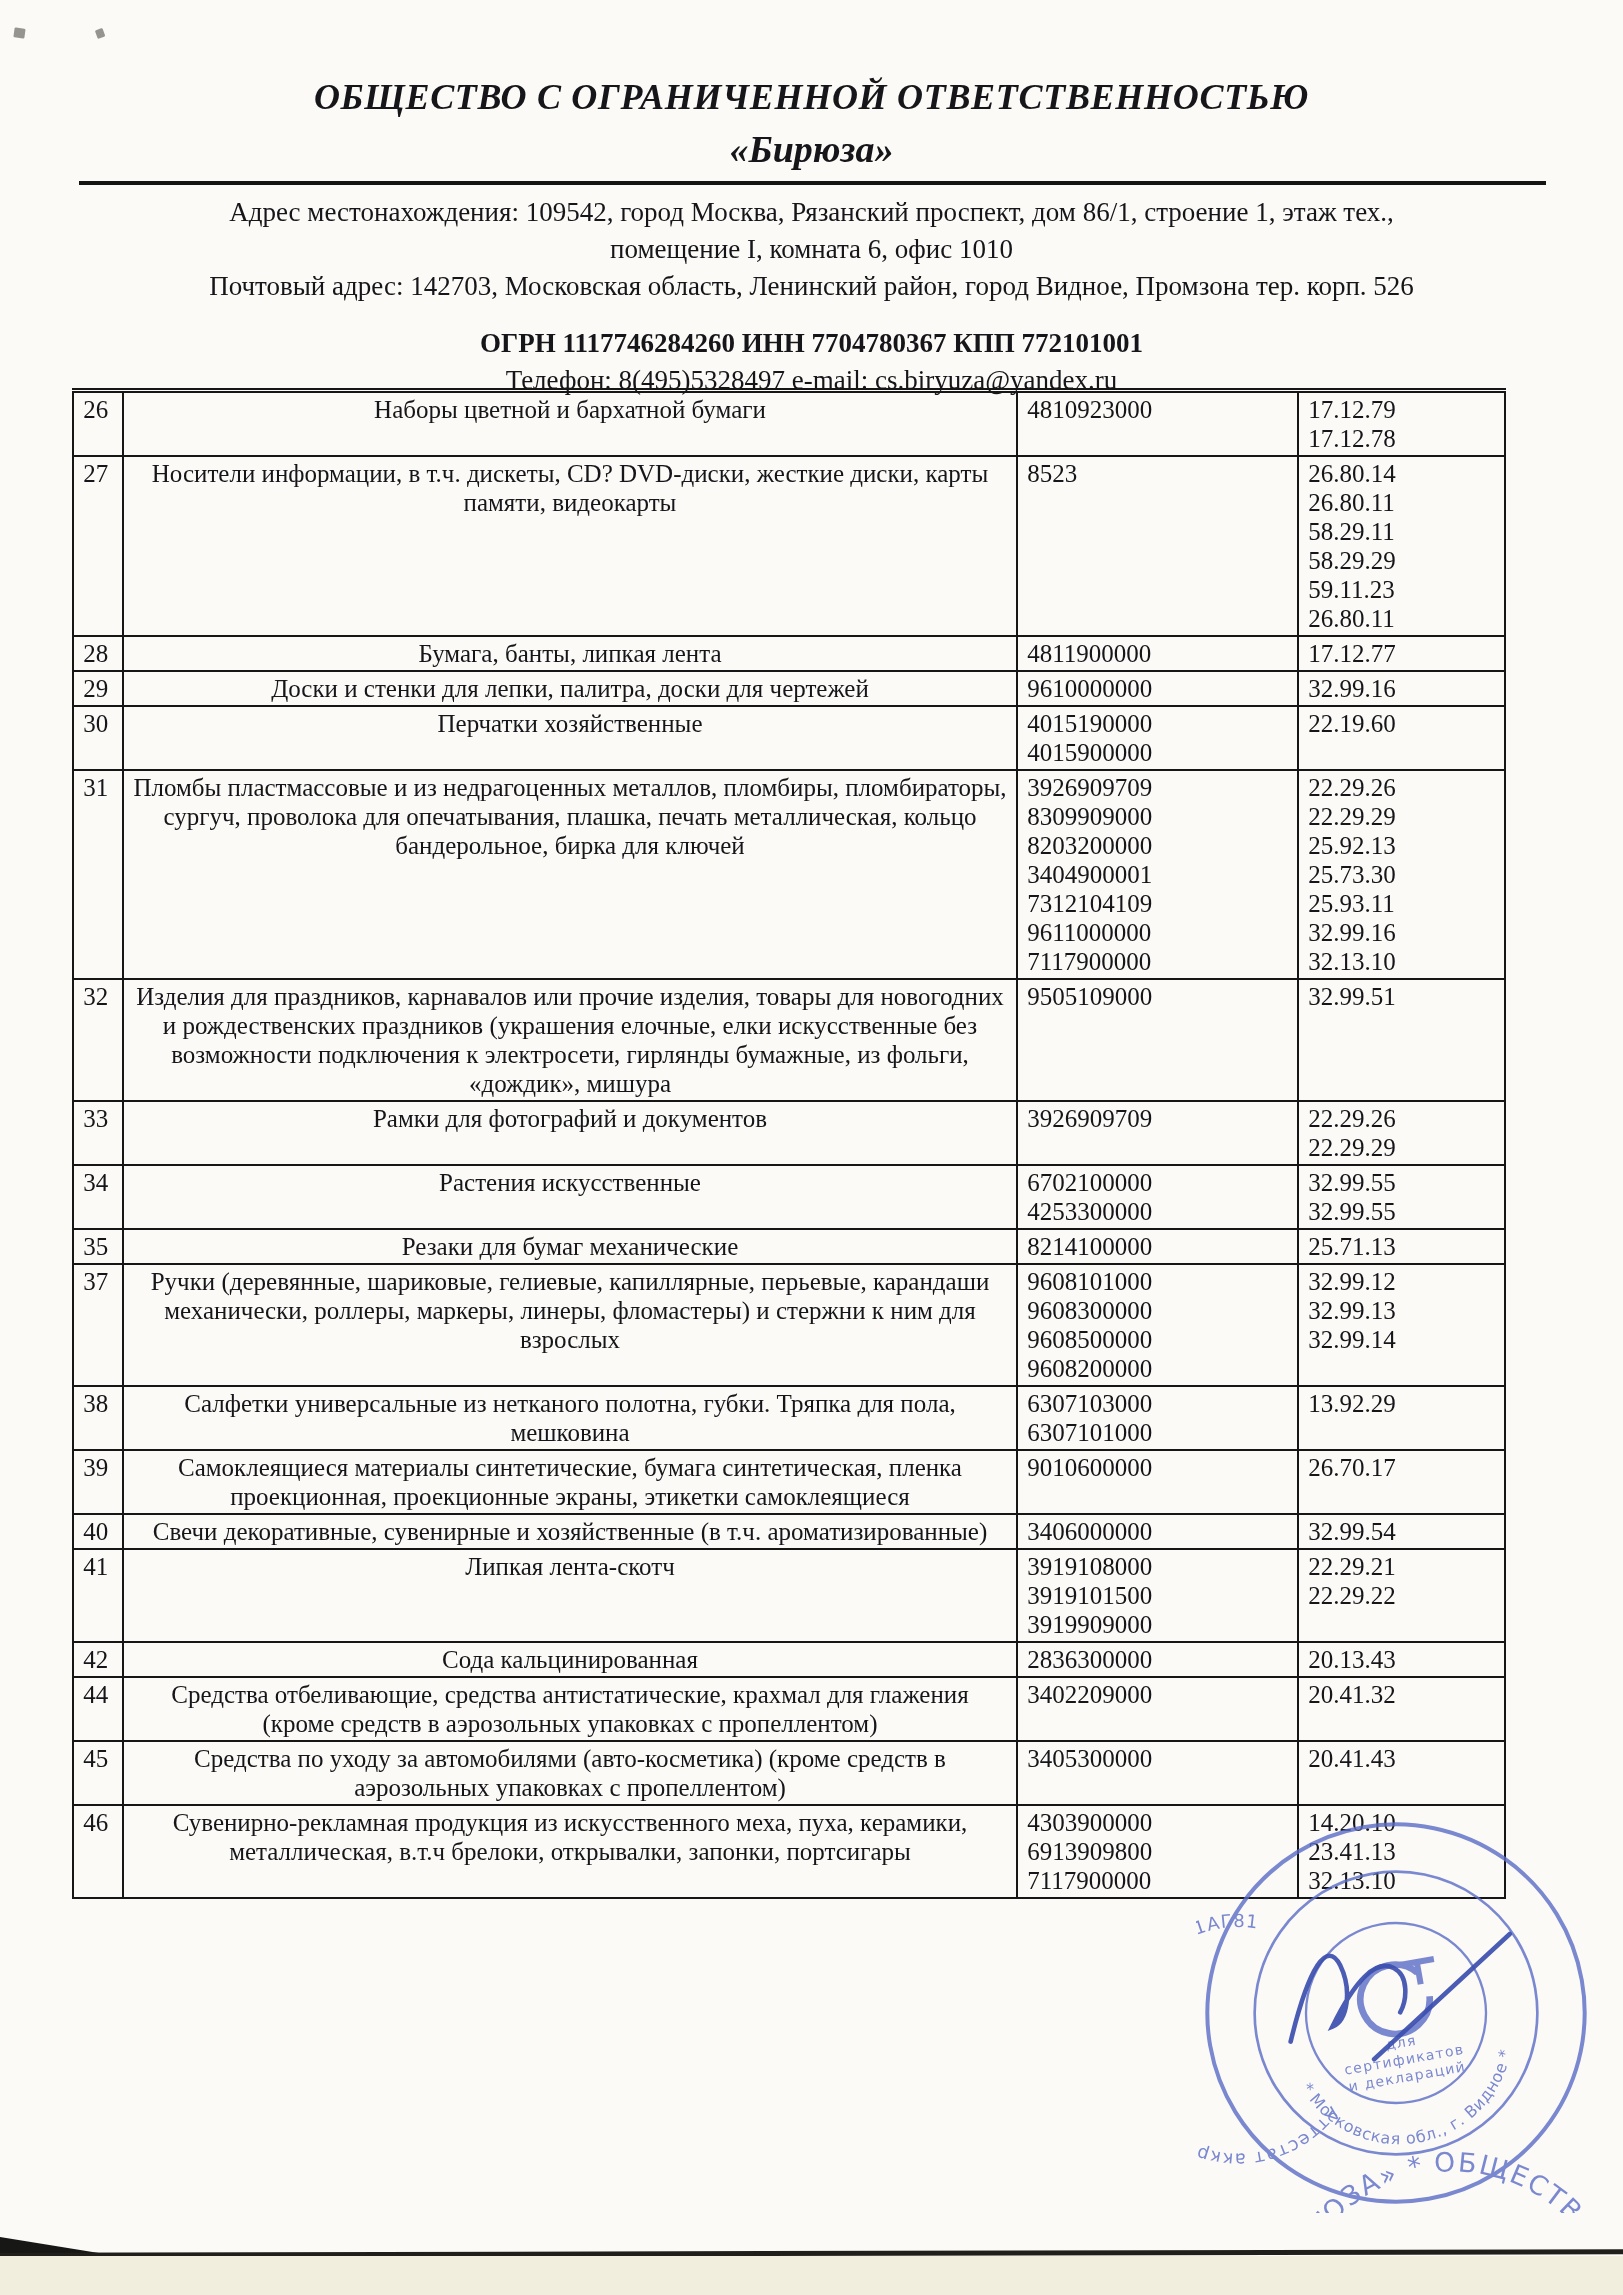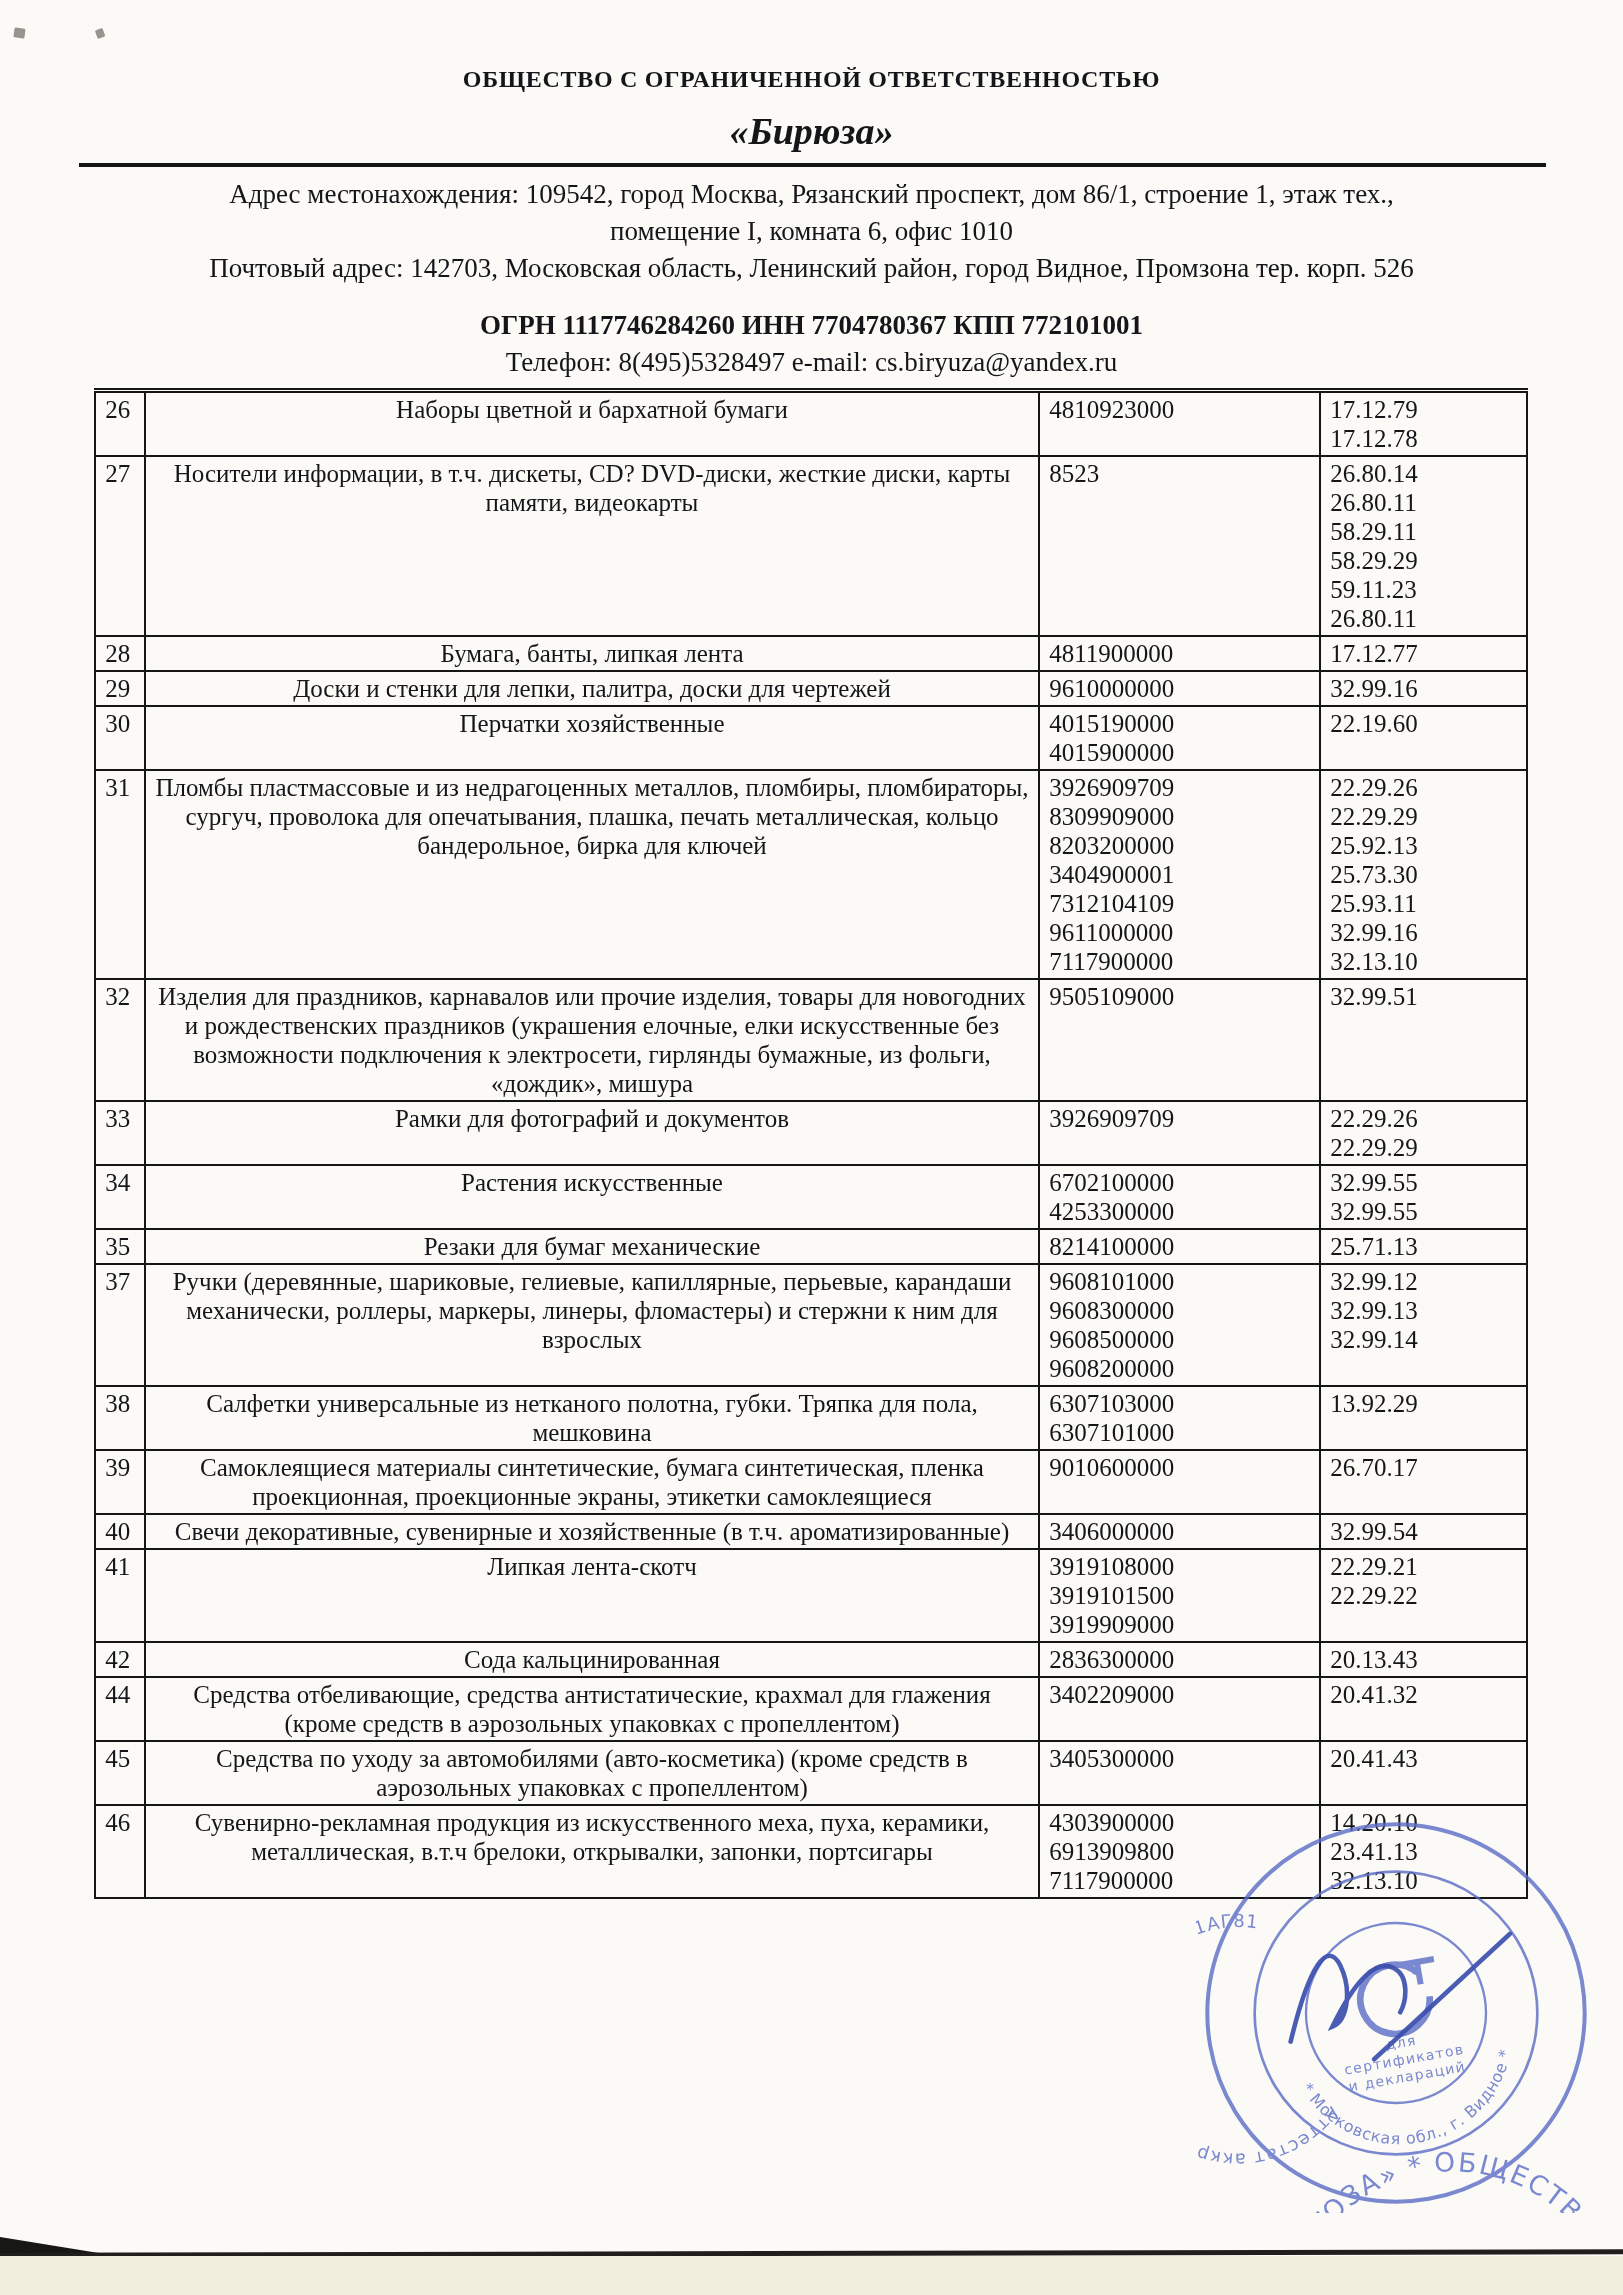--- a/index.html
+++ b/index.html
@@ -13,28 +13,28 @@
   }
   
   .speck{position:absolute;background:#96948f;}
   .speck.s1{left:14.4px;top:27.5px;width:11px;height:9.8px;transform:rotate(8deg);border-radius:1.3px;}
   .speck.s2{left:96px;top:29px;width:7.9px;height:8.5px;transform:rotate(-20deg);border-radius:1.3px;}
   .scan-bottom-line{position:absolute;left:0;top:2251px;width:1623px;height:5.2px;background:#201f1c;transform:rotate(-0.12deg);}
   .scan-bottom-area{position:absolute;left:0;top:2256px;width:1623px;height:39px;background:#f1eede;}
   .scan-corner-wedge{position:absolute;left:0;top:2237px;width:111px;height:30px;background:#171715;clip-path:polygon(0 0,100% 60%,0 100%);}
   
   .header{padding-top:58px;text-align:center;}
-  .title1{font-size:24px;font-weight:bold;letter-spacing:0.7px;line-height:43px;}
+  .title1{font-size:36px;font-weight:bold;font-style:italic;letter-spacing:0.7px;line-height:43px;margin-top:18px;}
   .title2{font-size:38px;font-weight:bold;font-style:italic;margin-top:9px;line-height:42px;}
   .rule{margin:10.5px 0 9.2px 79px;width:1467px;height:4.6px;background:#141414;}
   .addr{font-size:27px;line-height:37px;}
   .gap-top{margin-top:19.6px;font-weight:bold;}
   
   table.goods{
-    position:absolute;left:94px;top:388px;width:1431px;
+    position:absolute;left:72px;top:388px;width:1431px;
     border-collapse:collapse;table-layout:fixed;
     font-size:25px;line-height:29px;
   }
   table.goods{border:2.6px solid #161616;border-top:5.9px double #161616;}
   table.goods td{
     border-left:2px solid #161616;
     border-top:2.6px solid #161616;
     vertical-align:top;
     padding:2px 9.2px 2px 9.2px;
   }

